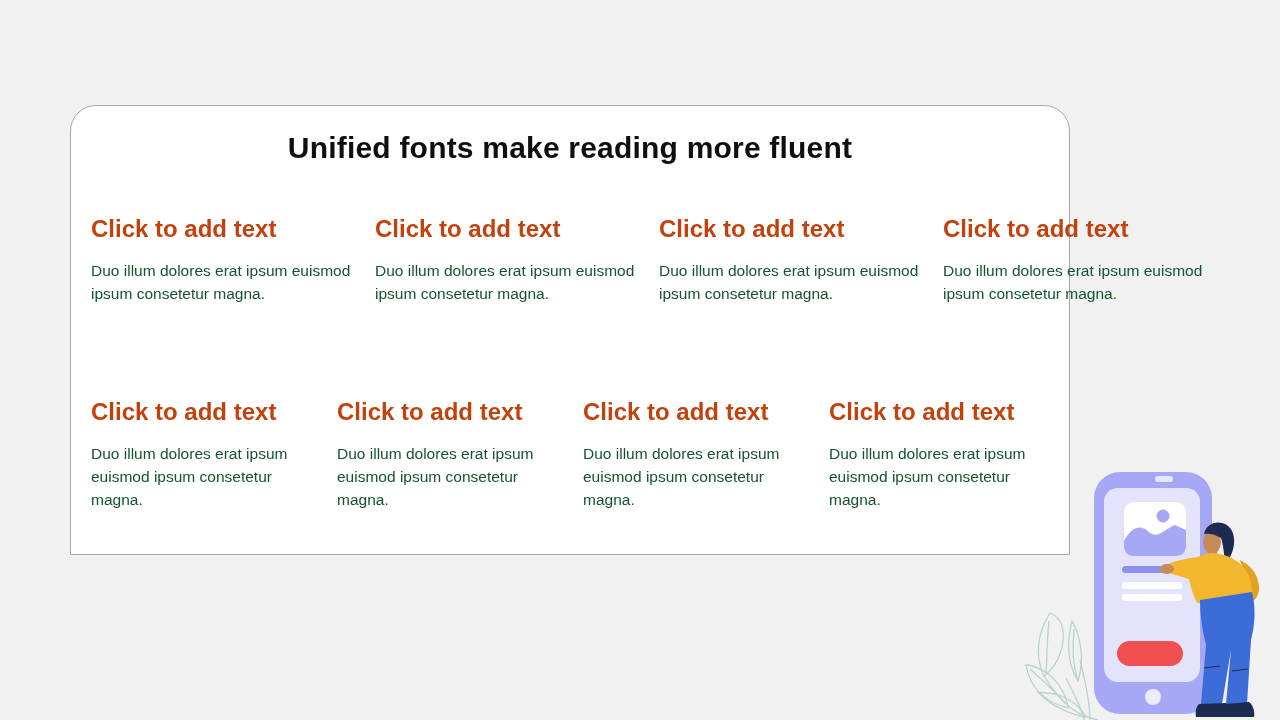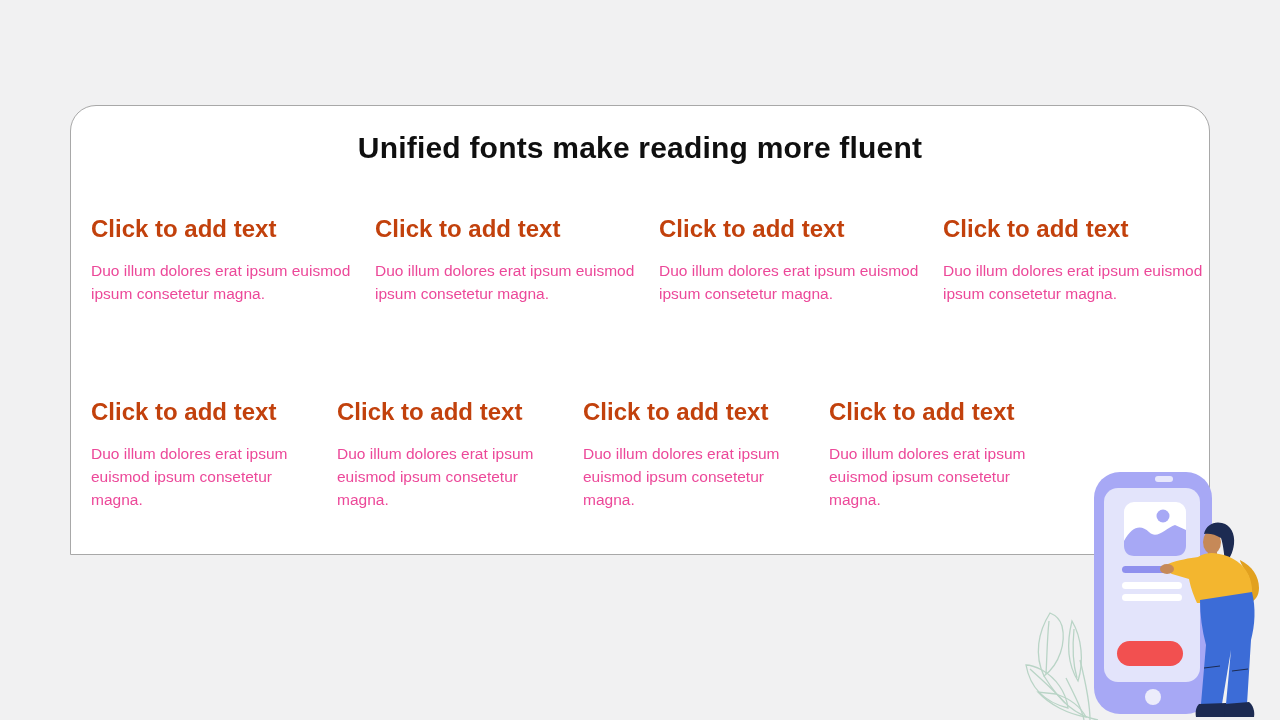--- a/index.html
+++ b/index.html
@@ -8,21 +8,21 @@
     background: #f1f1f2;
     font-family: "Liberation Sans", sans-serif;
     position: relative;
     overflow: hidden;
   }
   .stage { position: absolute; inset: 0; }
 
   .card {
     position: absolute;
     left: 70px; top: 105px;
-    width: 1140px; height: 450px;
+    width: 1000px; height: 450px;
     background: #ffffff;
     border: 1px solid #a8a8a8;
     border-radius: 26px 26px 0 0;
   }
 
   .slide-title {
     padding-top: 24px;
     text-align: center;
     font-size: 30px;
     line-height: 36px;
@@ -41,21 +41,21 @@
     font-size: 24px;
     line-height: 29px;
     font-weight: 700;
     color: #c2410c;
     margin: 0 0 16px 0;
     cursor: text;
   }
   .col p {
     font-size: 15.5px;
     line-height: 23px;
-    color: #ec4899;
+    color: #14532d;
     cursor: text;
   }
 
   .illustration {
     position: absolute;
     left: 1020px; top: 440px;
     width: 260px; height: 280px;
     z-index: 5;
   }
 </style>

